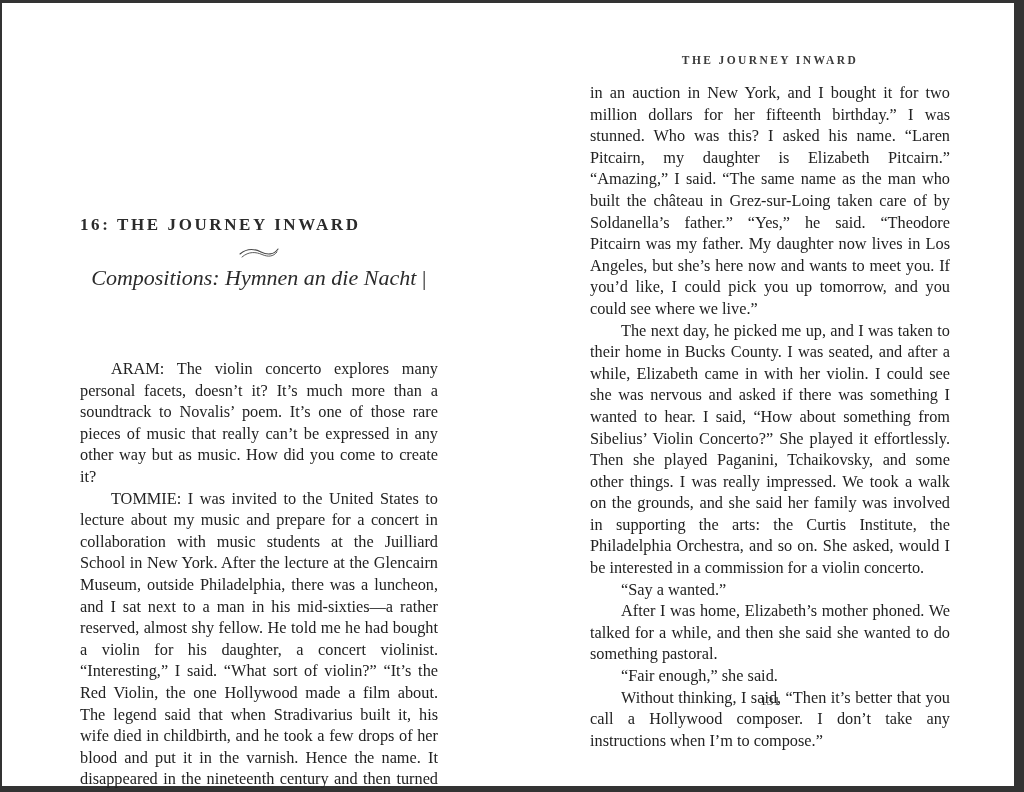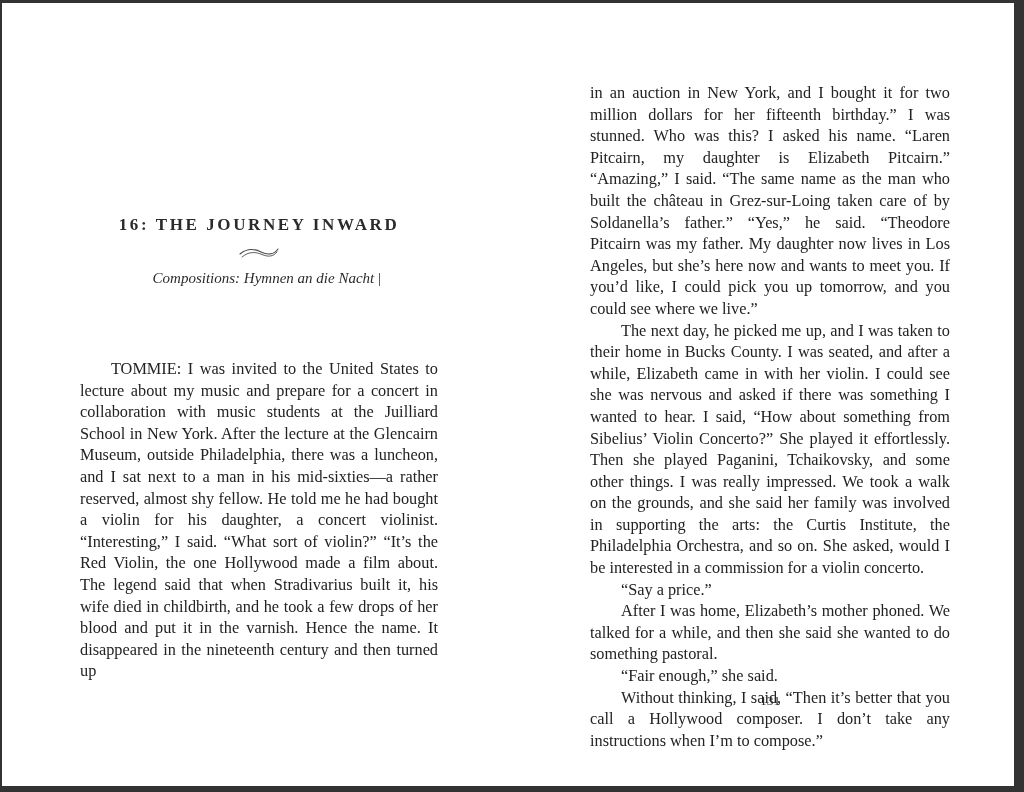--- a/index.html
+++ b/index.html
@@ -26,43 +26,43 @@
   }
   .page-col.left  { left: 78px;  width: 358px; }
   .page-col.right { left: 588px; width: 360px; }
 
   .chapter-title {
     position: absolute;
     top: 212px;
     left: 0;
     width: 100%;
     margin: 0;
-    text-align: center;
+    text-align: left;
     font-size: 17px;
     font-weight: 700;
     letter-spacing: 2.6px;
     color: #2b2b2b;
   }
   .ornament {
     position: absolute;
     top: 243px;
     left: 0;
     width: 100%;
     text-align: center;
     color: #4a4a4a;
   }
   .ornament svg { display: inline-block; }
   .chapter-subtitle {
     position: absolute;
     top: 263px;
-    left: 8px;
+    left: 0;
     width: 100%;
     text-align: center;
     font-style: italic;
-    font-size: 15px;
+    font-size: 22px;
     line-height: 24px;
     color: #2b2b2b;
   }
   .running-header {
     position: absolute;
     top: 51px;
     left: 0;
     width: 100%;
     text-align: center;
     font-size: 11.5px;
@@ -109,31 +109,33 @@
         <path d="M3 8 C 10 2, 18 3, 24 6 S 37 9, 41 3" fill="none" stroke="#4a4a4a" stroke-width="1.1" stroke-linecap="round"></path>
         <path d="M5 11 C 12 5, 19 6, 25 8.5 S 36 11, 40 6" fill="none" stroke="#4a4a4a" stroke-width="0.9" stroke-linecap="round"></path>
       </svg>
     </div>
 
     <div class="chapter-subtitle">
       <span>Compositions: Hymnen an die Nacht |</span><br>
     </div>
 
     <div class="body-text">
+        <p>ARAM: The violin concerto explores many personal facets, doesn’t it? It’s much more than a soundtrack to Novalis’ poem. It’s one of those rare pieces of music that really can’t be expressed in any other way but as music. How did you come to create it?</p>
         <p>TOMMIE: I was invited to the United States to lecture about my music and prepare for a concert in collaboration with music students at the Juilliard School in New York. After the lecture at the Glencairn Museum, outside Philadelphia, there was a luncheon, and I sat next to a man in his mid-sixties—a rather reserved, almost shy fellow. He told me he had bought a violin for his daughter, a concert violinist. “Interesting,” I said. “What sort of violin?” “It’s the Red Violin, the one Hollywood made a film about. The legend said that when Stradivarius built it, his wife died in childbirth, and he took a few drops of her blood and put it in the varnish. Hence the name. It disappeared in the nineteenth century and then turned up</p>
       </div>
 
   </div>
 
   <div class="page-col right">
+    <div class="running-header">THE JOURNEY INWARD</div>
 
     <div class="body-text continuation">
         <p>in an auction in New York, and I bought it for two million dollars for her fifteenth birthday.” I was stunned. Who was this? I asked his name. “Laren Pitcairn, my daughter is Elizabeth Pitcairn.” “Amazing,” I said. “The same name as the man who built the château in Grez-sur-Loing taken care of by Soldanella’s father.” “Yes,” he said. “Theodore Pitcairn was my father. My daughter now lives in Los Angeles, but she’s here now and wants to meet you. If you’d like, I could pick you up tomorrow, and you could see where we live.”</p>
         <p>The next day, he picked me up, and I was taken to their home in Bucks County. I was seated, and after a while, Elizabeth came in with her violin. I could see she was nervous and asked if there was something I wanted to hear. I said, “How about something from Sibelius’ Violin Concerto?” She played it effortlessly. Then she played Paganini, Tchaikovsky, and some other things. I was really impressed. We took a walk on the grounds, and she said her family was involved in supporting the arts: the Curtis Institute, the Philadelphia Orchestra, and so on. She asked, would I be interested in a commission for a violin concerto.</p>
-        <p>“Say a price.”</p>
+        <p>“Say a wanted.”</p>
         <p>After I was home, Elizabeth’s mother phoned. We talked for a while, and then she said she wanted to do something pastoral.</p>
         <p>“Fair enough,” she said.</p>
         <p>Without thinking, I said, “Then it’s better that you call a Hollywood composer. I don’t take any instructions when I’m to compose.”</p>
       </div>
 
     <div class="folio">131</div>
   </div>
 
 </div>
 

